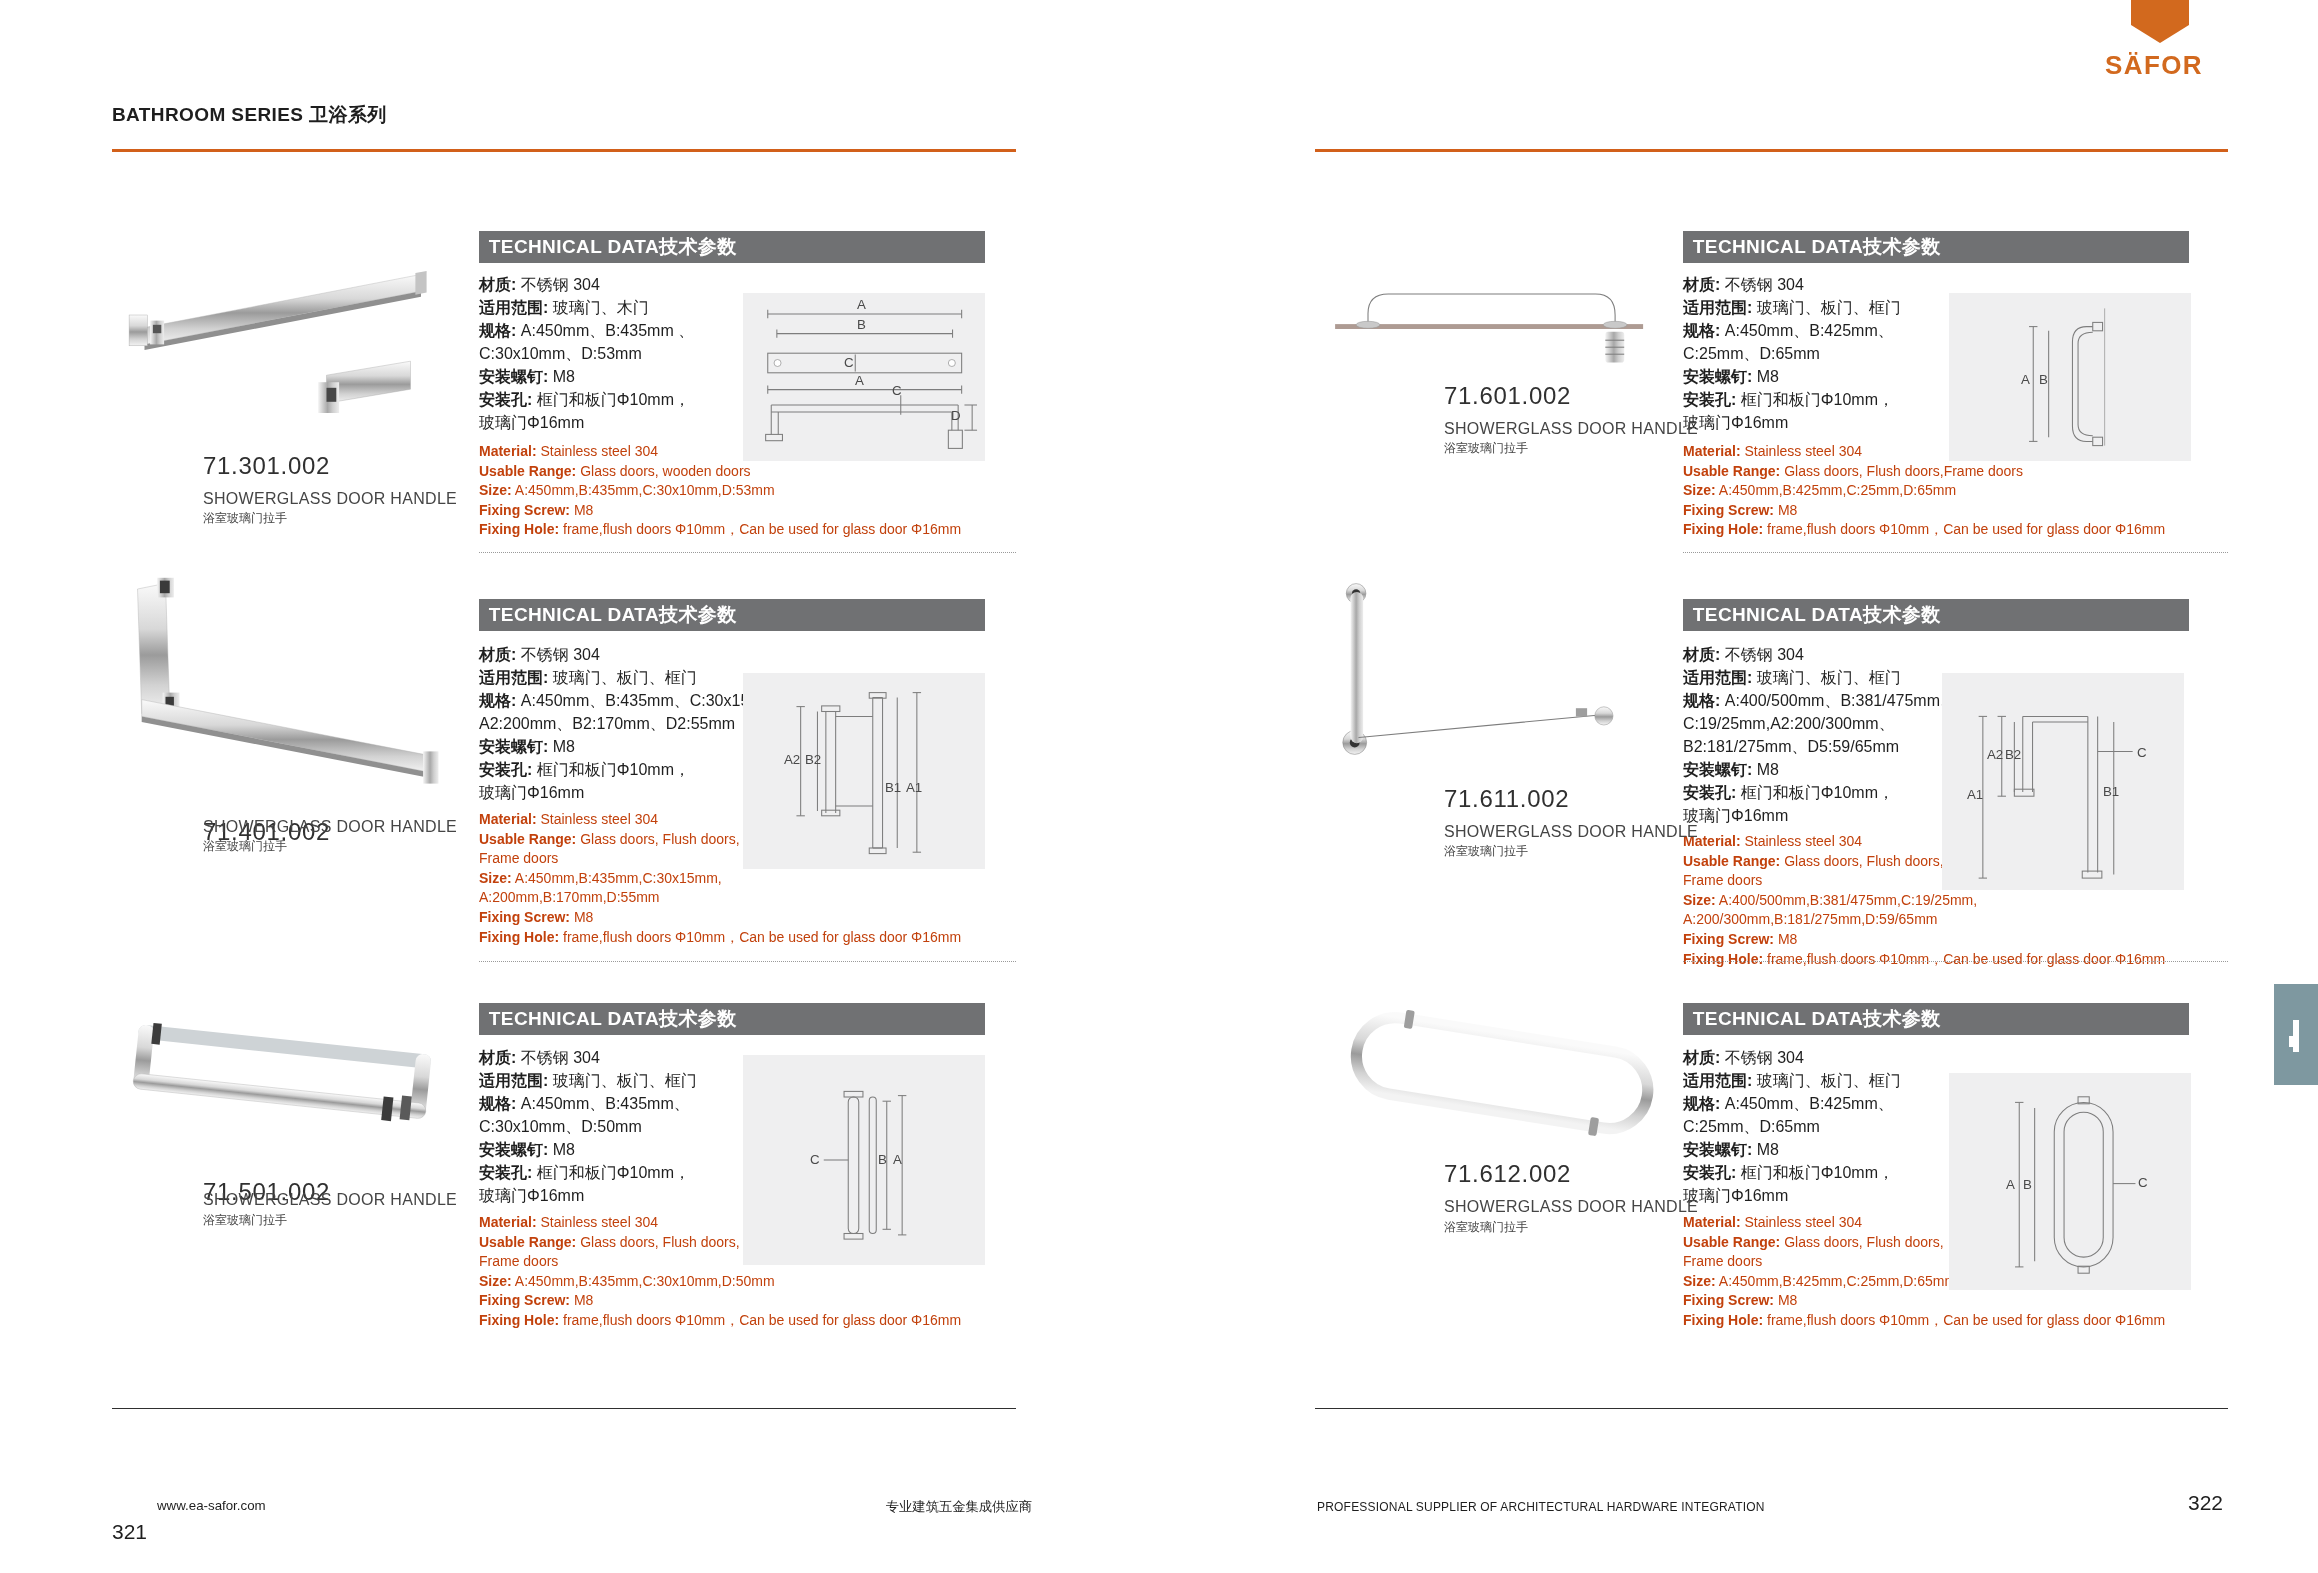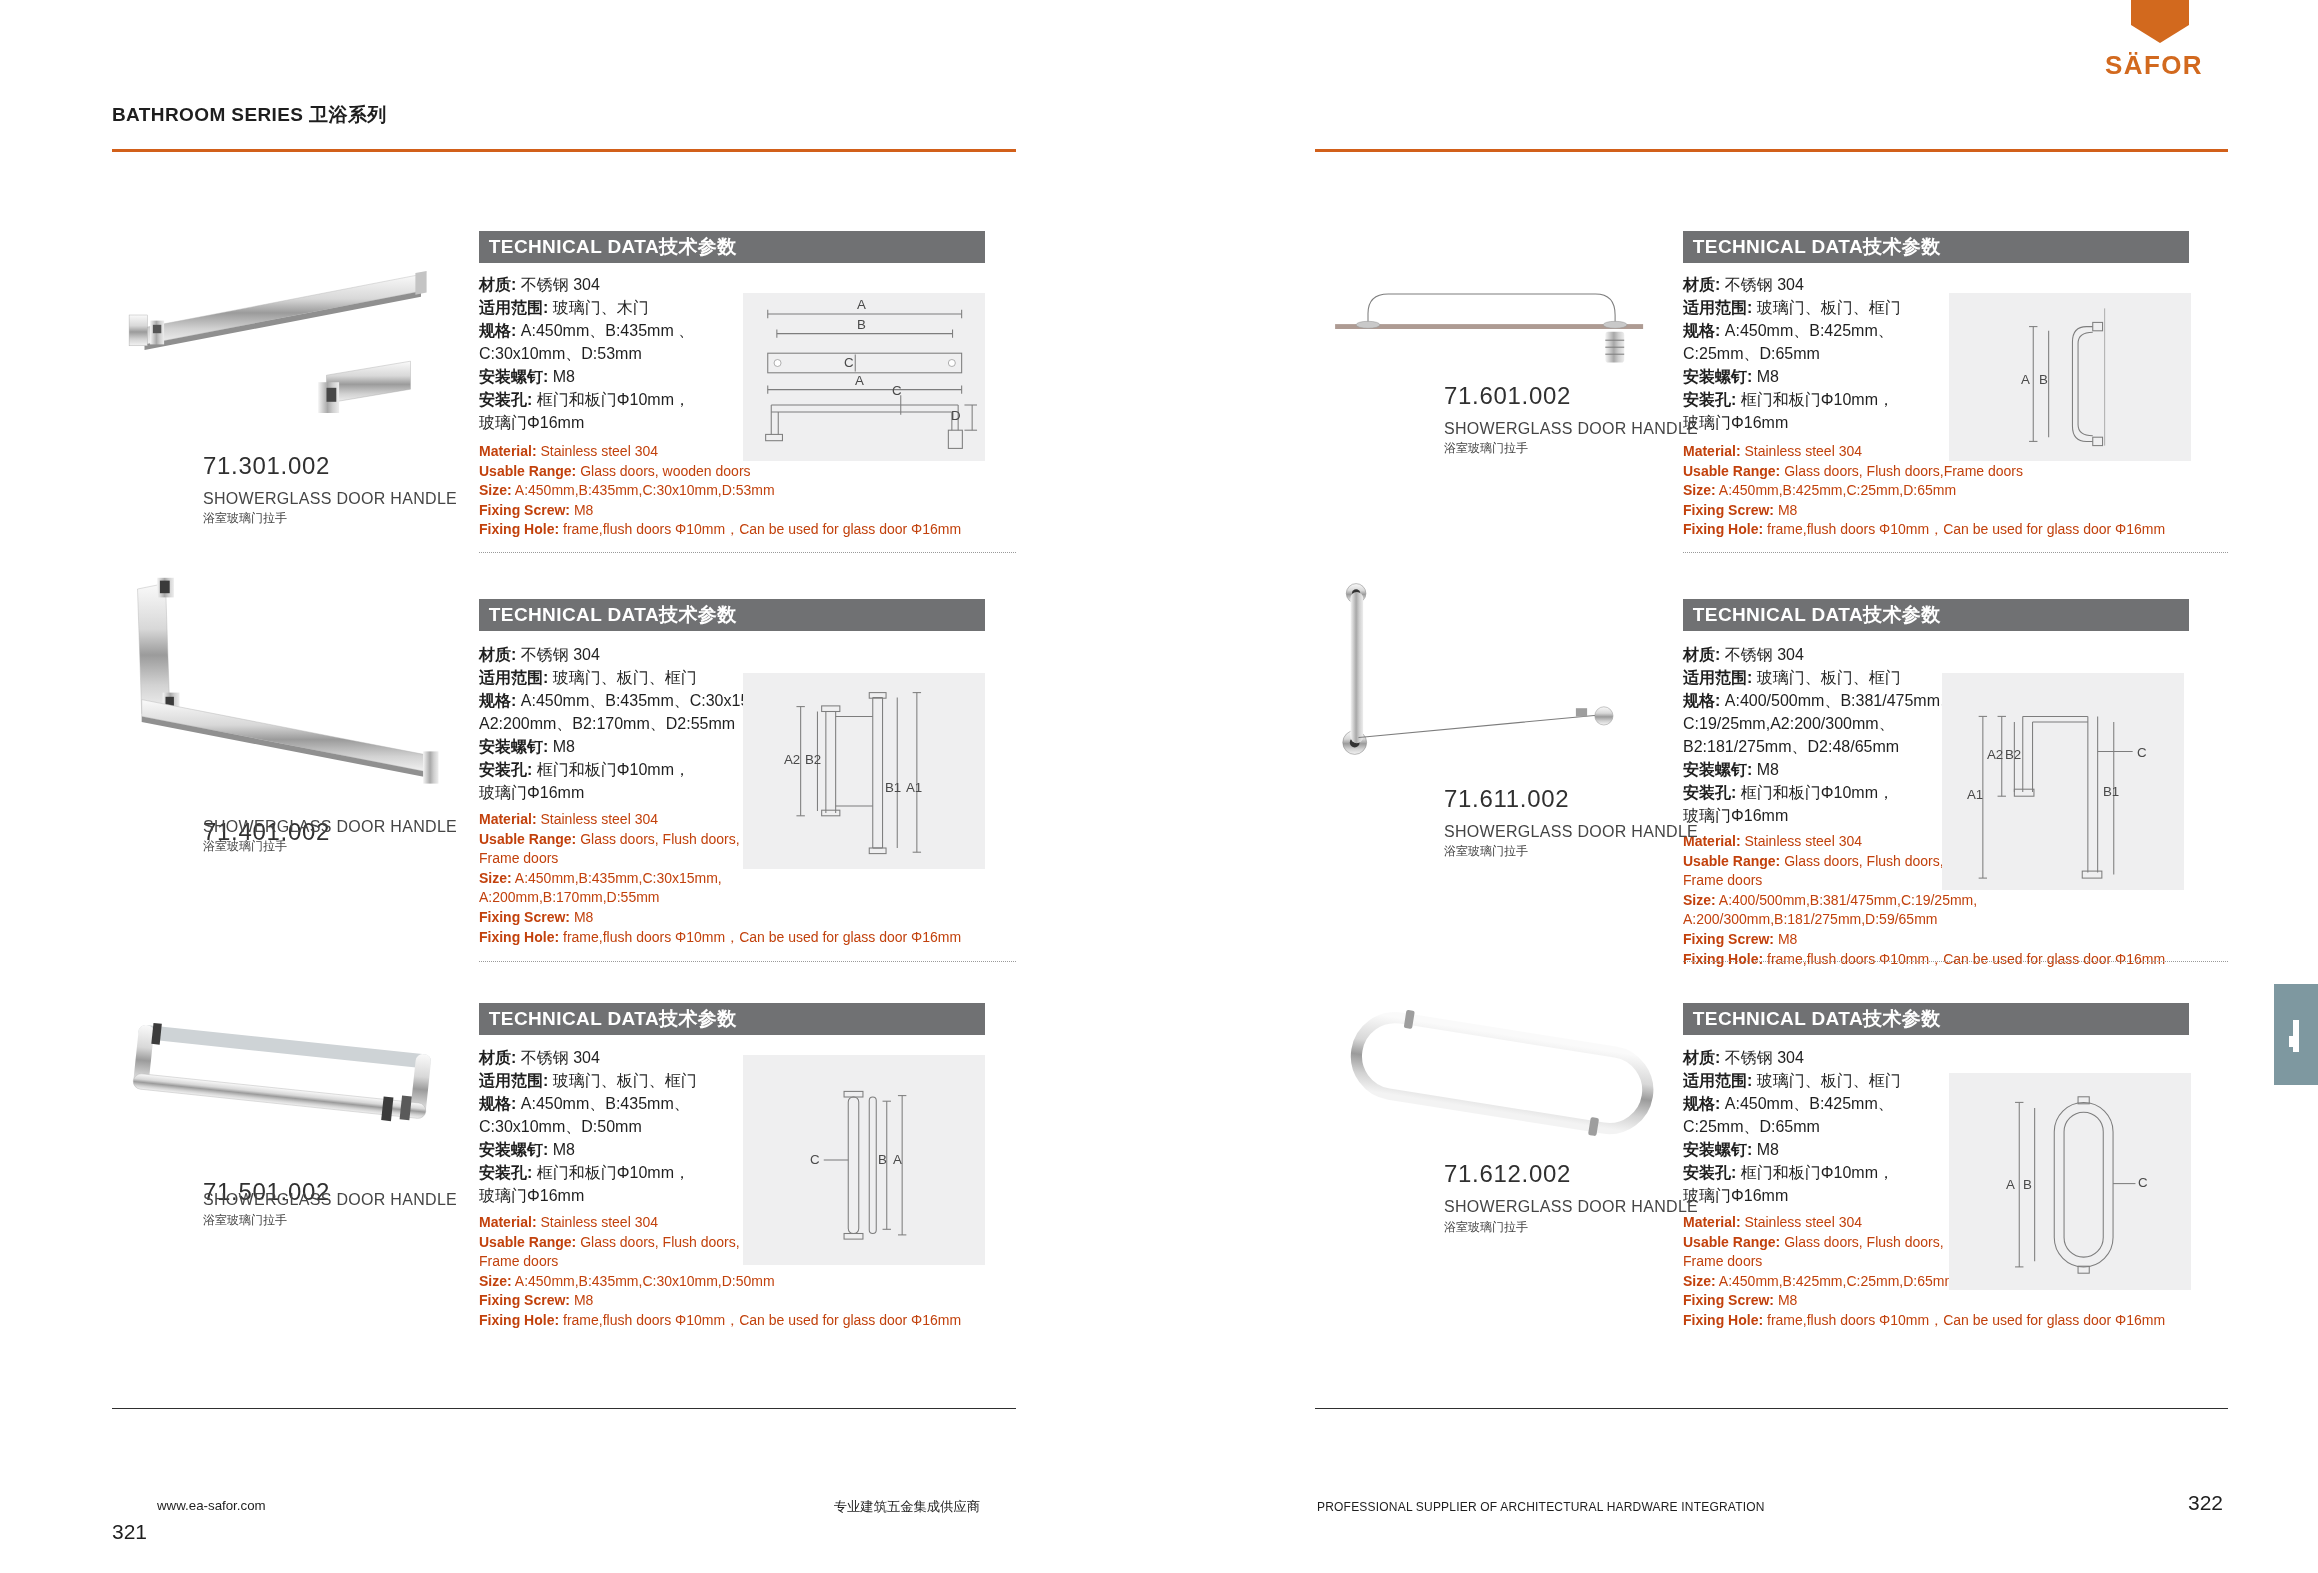--- a/index.html
+++ b/index.html
@@ -313,21 +313,21 @@
   <div class="abs pname" style="left:1444px;top:420px;">SHOWERGLASS DOOR HANDLE</div>
   <div class="abs pzh" style="left:1444px;top:440px;">浴室玻璃门拉手</div>
   <div class="abs dotted" style="left:1683px;top:552px;width:545px;"></div>
 
   <div class="abs tbar" style="left:1683px;top:599px;">TECHNICAL DATA技术参数</div>
   <div class="abs specs zh" style="left:1683px;top:643px;">
       <div class="spec-line"><b>材质:</b><span> 不锈钢 304</span></div>
       <div class="spec-line"><b>适用范围:</b><span> 玻璃门、板门、框门</span></div>
       <div class="spec-line"><b>规格:</b><span> A:400/500mm、B:381/475mm、</span></div>
       <div class="spec-line"><span>C:19/25mm,A2:200/300mm、</span></div>
-      <div class="spec-line"><span>B2:181/275mm、D2:48/65mm</span></div>
+      <div class="spec-line"><span>B2:181/275mm、D5:59/65mm</span></div>
       <div class="spec-line"><b>安装螺钉:</b><span> M8</span></div>
       <div class="spec-line"><b>安装孔:</b><span> 框门和板门Φ10mm，</span></div>
       <div class="spec-line"><span>玻璃门Φ16mm</span></div>
     </div>
   <div class="abs specs en" style="left:1683px;top:832px;">
       <div class="spec-line"><b>Material:</b><span> Stainless steel 304</span></div>
       <div class="spec-line"><b>Usable Range:</b><span> Glass doors, Flush doors,</span></div>
       <div class="spec-line"><span>Frame doors</span></div>
       <div class="spec-line"><b>Size:</b><span> A:400/500mm,B:381/475mm,C:19/25mm,</span></div>
       <div class="spec-line"><span>A:200/300mm,B:181/275mm,D:59/65mm</span></div>
@@ -426,19 +426,19 @@
   </div>
   <div class="abs code" style="left:1444px;top:1160px;">71.612.002</div>
   <div class="abs pname" style="left:1444px;top:1198px;">SHOWERGLASS DOOR HANDLE</div>
   <div class="abs pzh" style="left:1444px;top:1219px;">浴室玻璃门拉手</div>
 
   <div class="abs rule" style="left:112px;top:1408px;width:904px;"></div>
   <div class="abs rule" style="left:1315px;top:1408px;width:913px;"></div>
 
   <div class="abs pageno" style="left:112px;top:1520px;">321</div>
   <div class="abs fsmall" style="left:157px;top:1498px;">www.ea-safor.com</div>
-  <div class="abs fsmall" style="right:1339px;top:1498px;">专业建筑五金集成供应商</div>
+  <div class="abs fsmall" style="right:1287px;top:1498px;">专业建筑五金集成供应商</div>
 
   <div class="abs ftag" style="left:1317px;top:1500px;">PROFESSIONAL SUPPLIER OF ARCHITECTURAL HARDWARE INTEGRATION</div>
   <div class="abs pageno" style="right:96px;top:1491px;">322</div>
 
 </div>
 
 
 </body></html>

